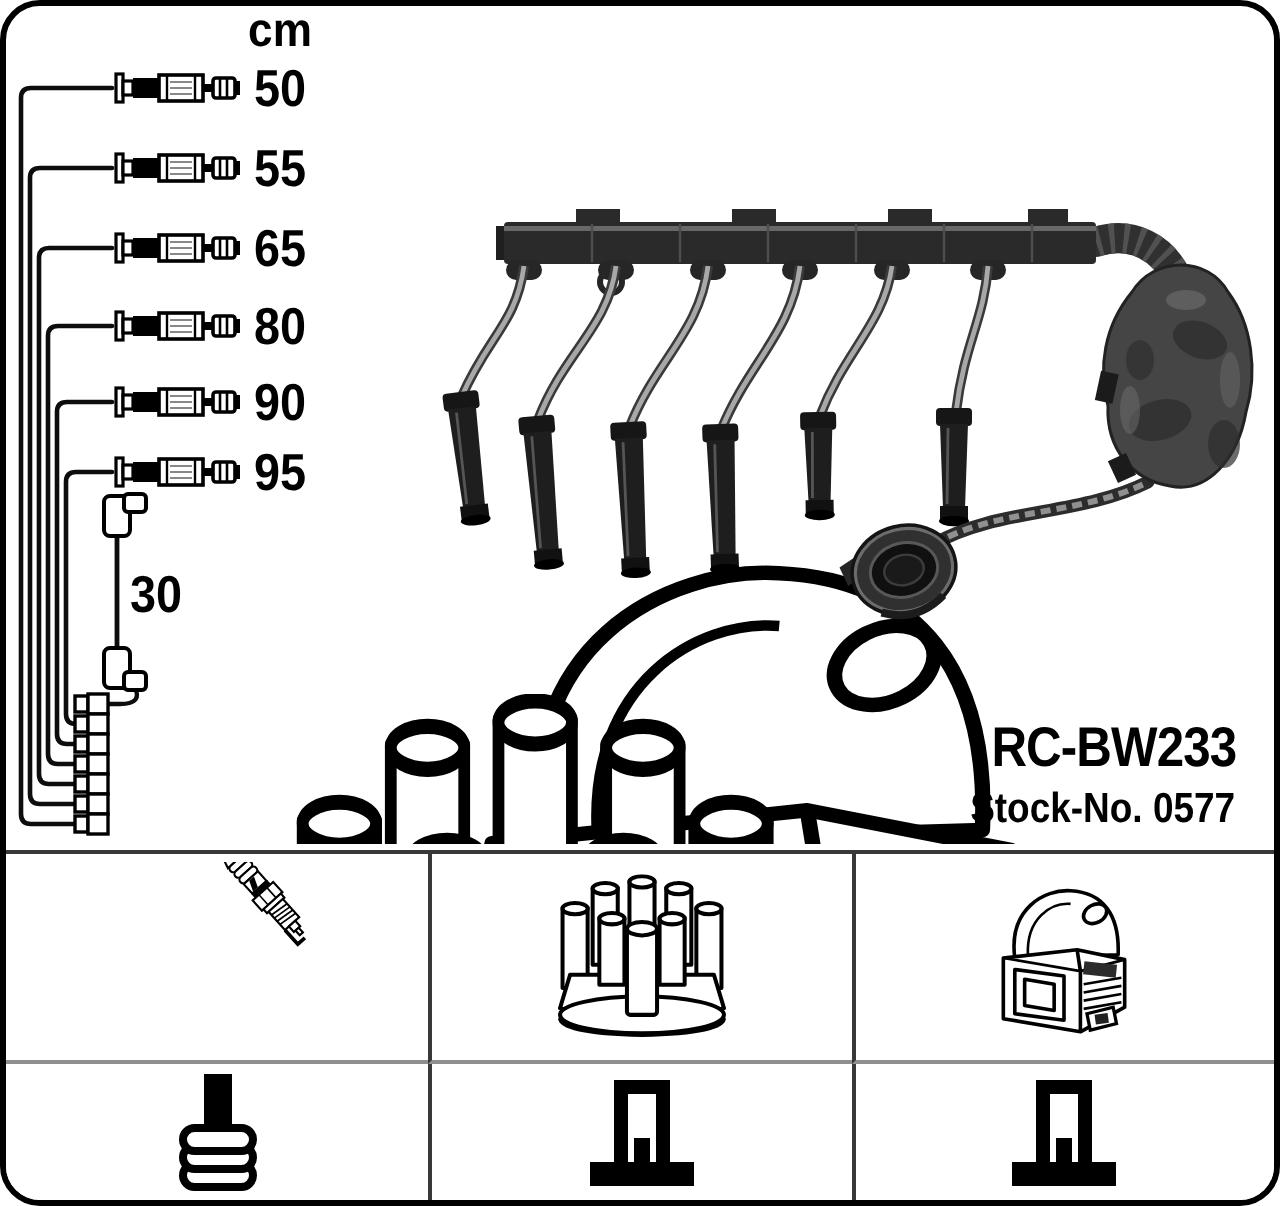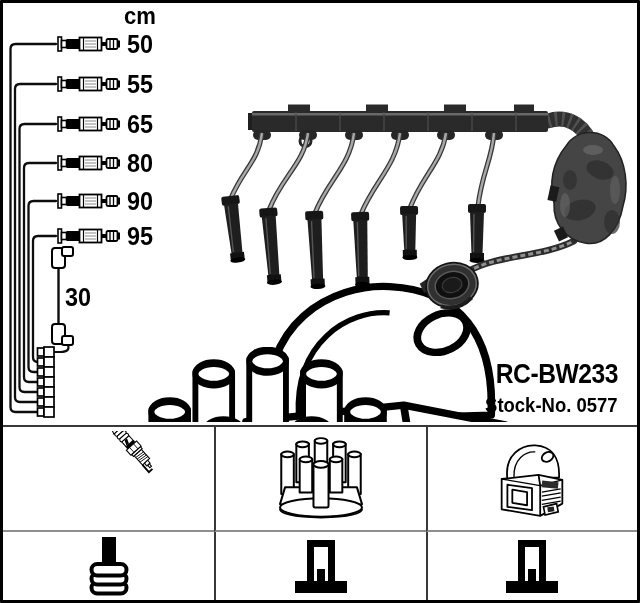--- a/index.html
+++ b/index.html
@@ -1,18 +1,18 @@
 <!DOCTYPE html>
 <html><head>
 <meta charset="utf-8">
 <style>
   html,body{margin:0;padding:0;background:#fff;}
   .frame{
     position:relative;width:640px;height:603px;box-sizing:border-box;
-    border:3px solid #000;border-radius:1px;background:#fff;overflow:hidden;
+    border:3px solid #000;border-radius:20px;background:#fff;overflow:hidden;
     font-family:"Liberation Sans",sans-serif;
   }
   .art{position:absolute;left:-3px;top:-3px;width:640px;height:422px;}
   .lbl{
     position:absolute;font-weight:bold;color:#000;line-height:1;white-space:nowrap;
     font-family:"Liberation Sans",sans-serif;
   }
   .num{font-size:26px;width:48px;text-align:center;left:113px;transform:scaleX(.9);}
   .unit{font-size:24px;width:48px;text-align:center;left:113px;top:1px;transform:scaleX(.92);}
   .coilnum{font-size:26px;width:48px;text-align:center;left:51px;top:281px;transform:scaleX(.9);}

